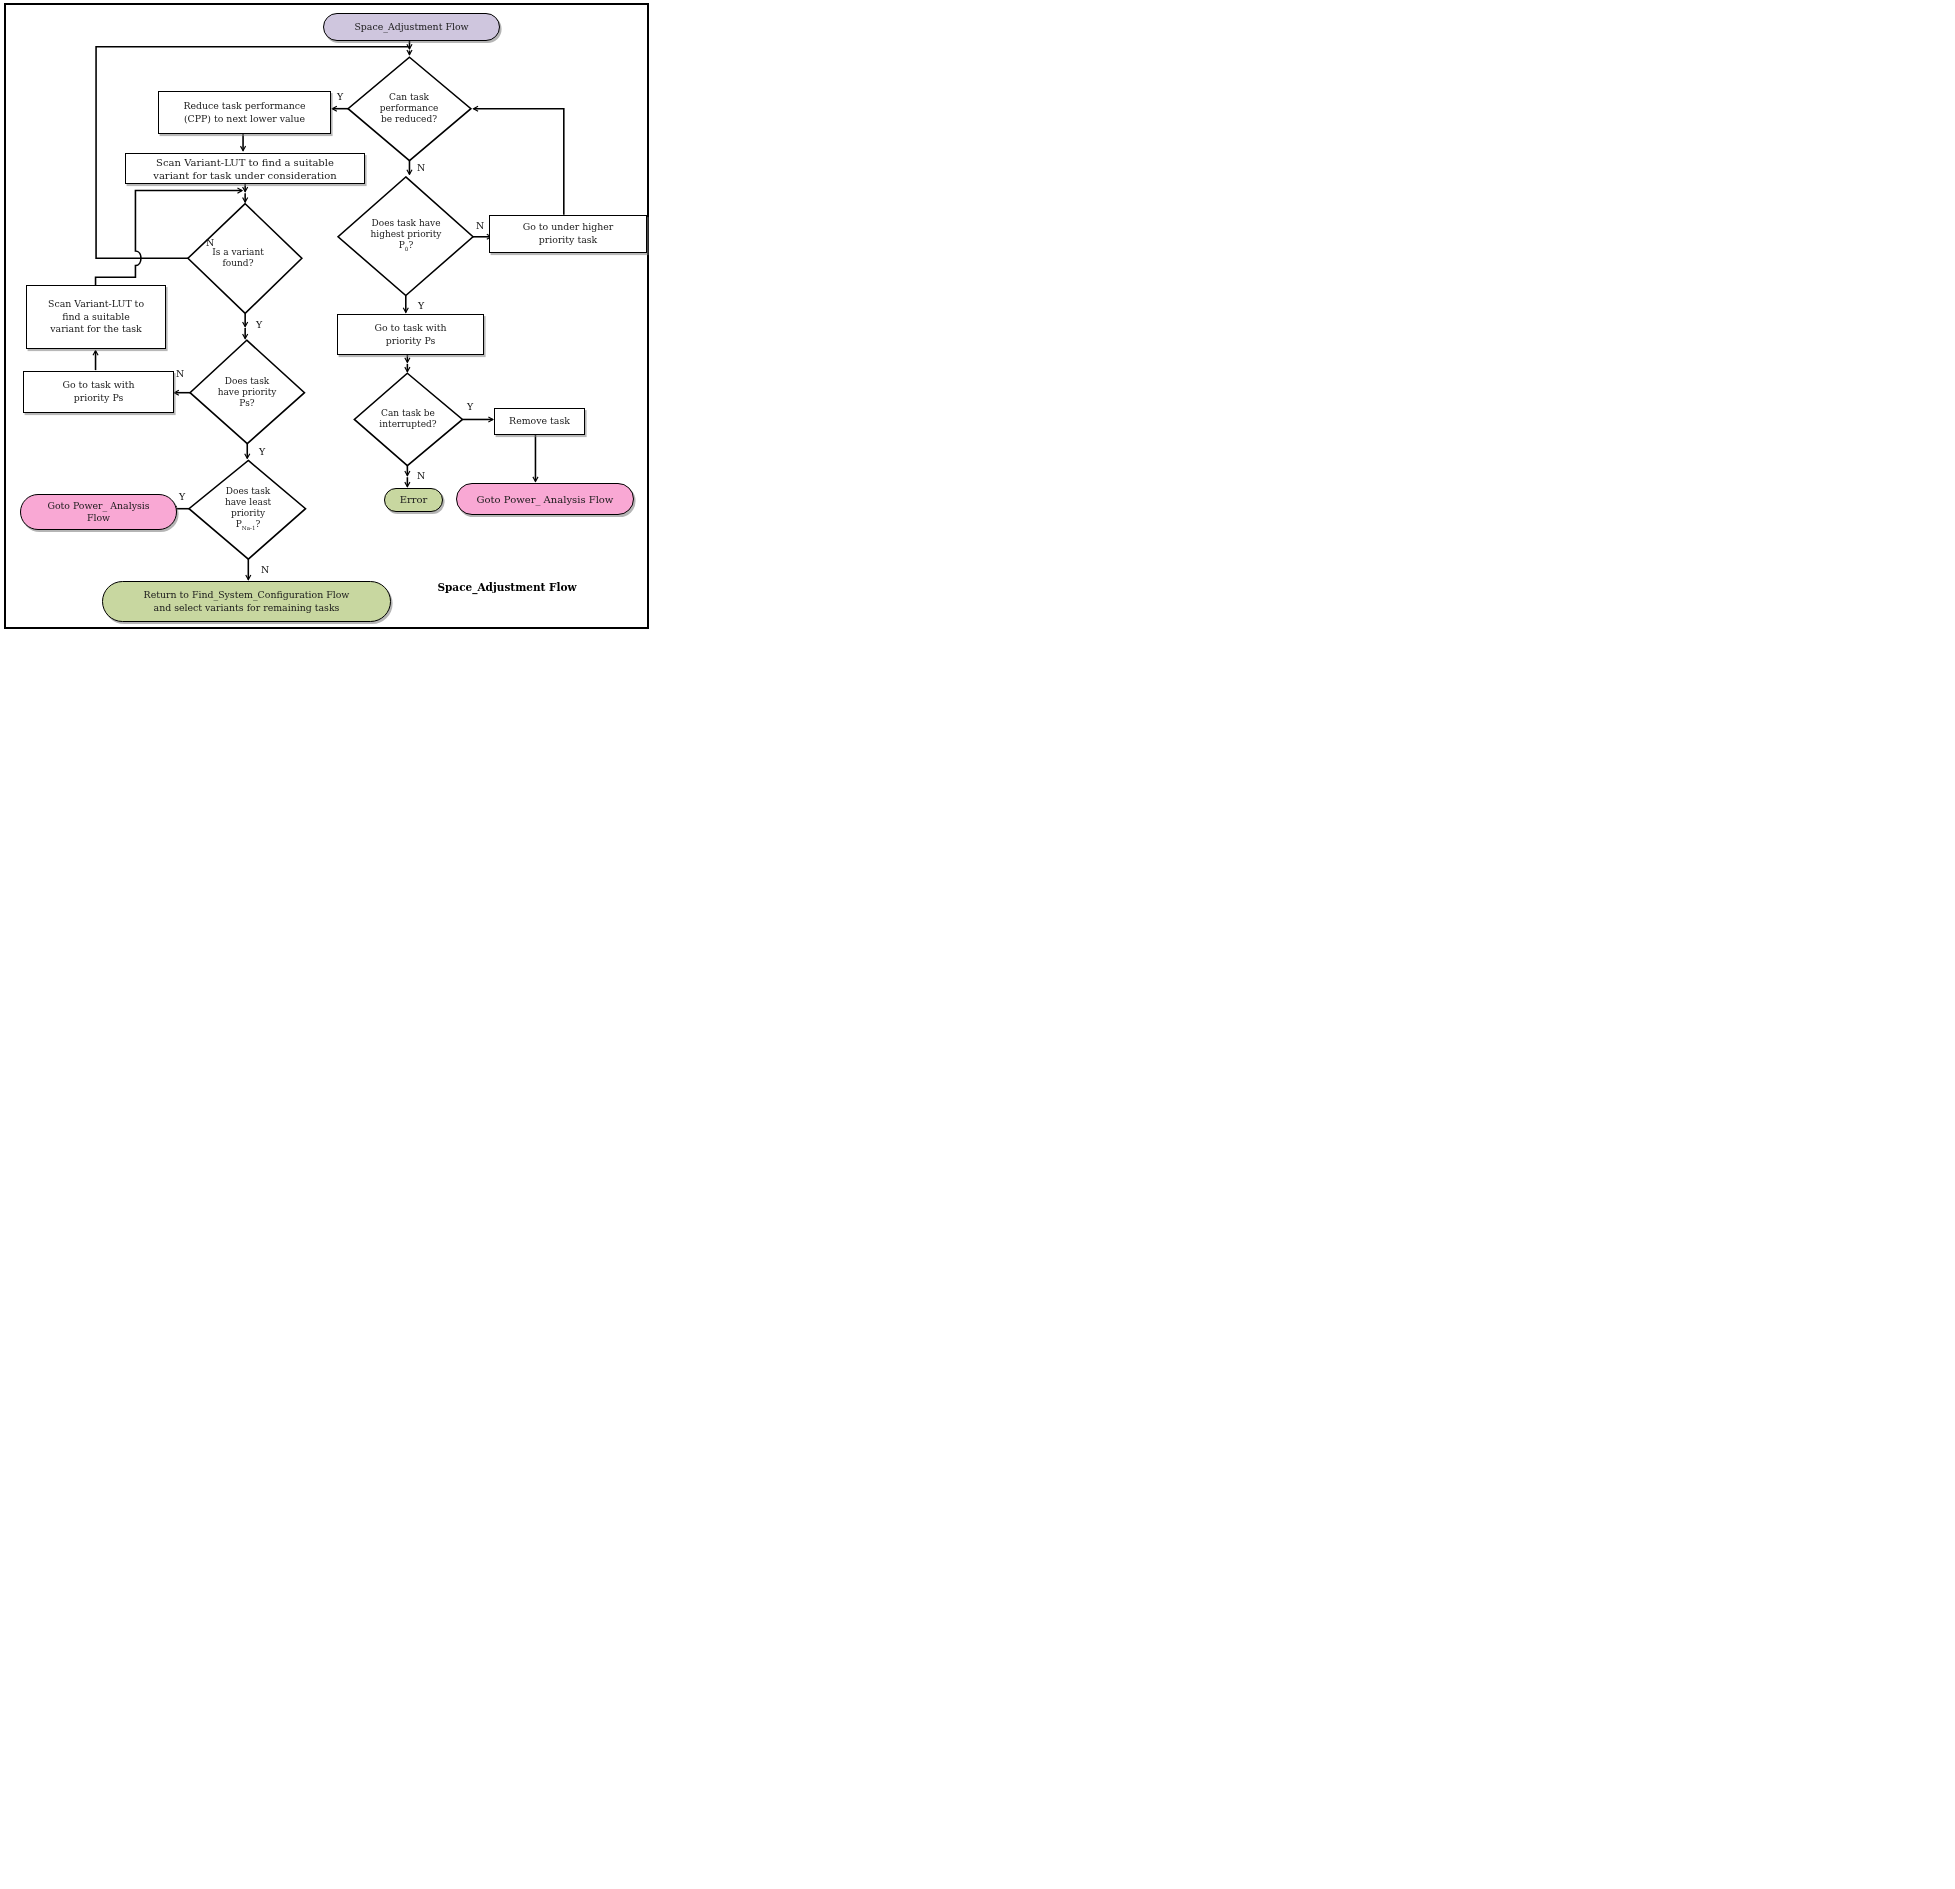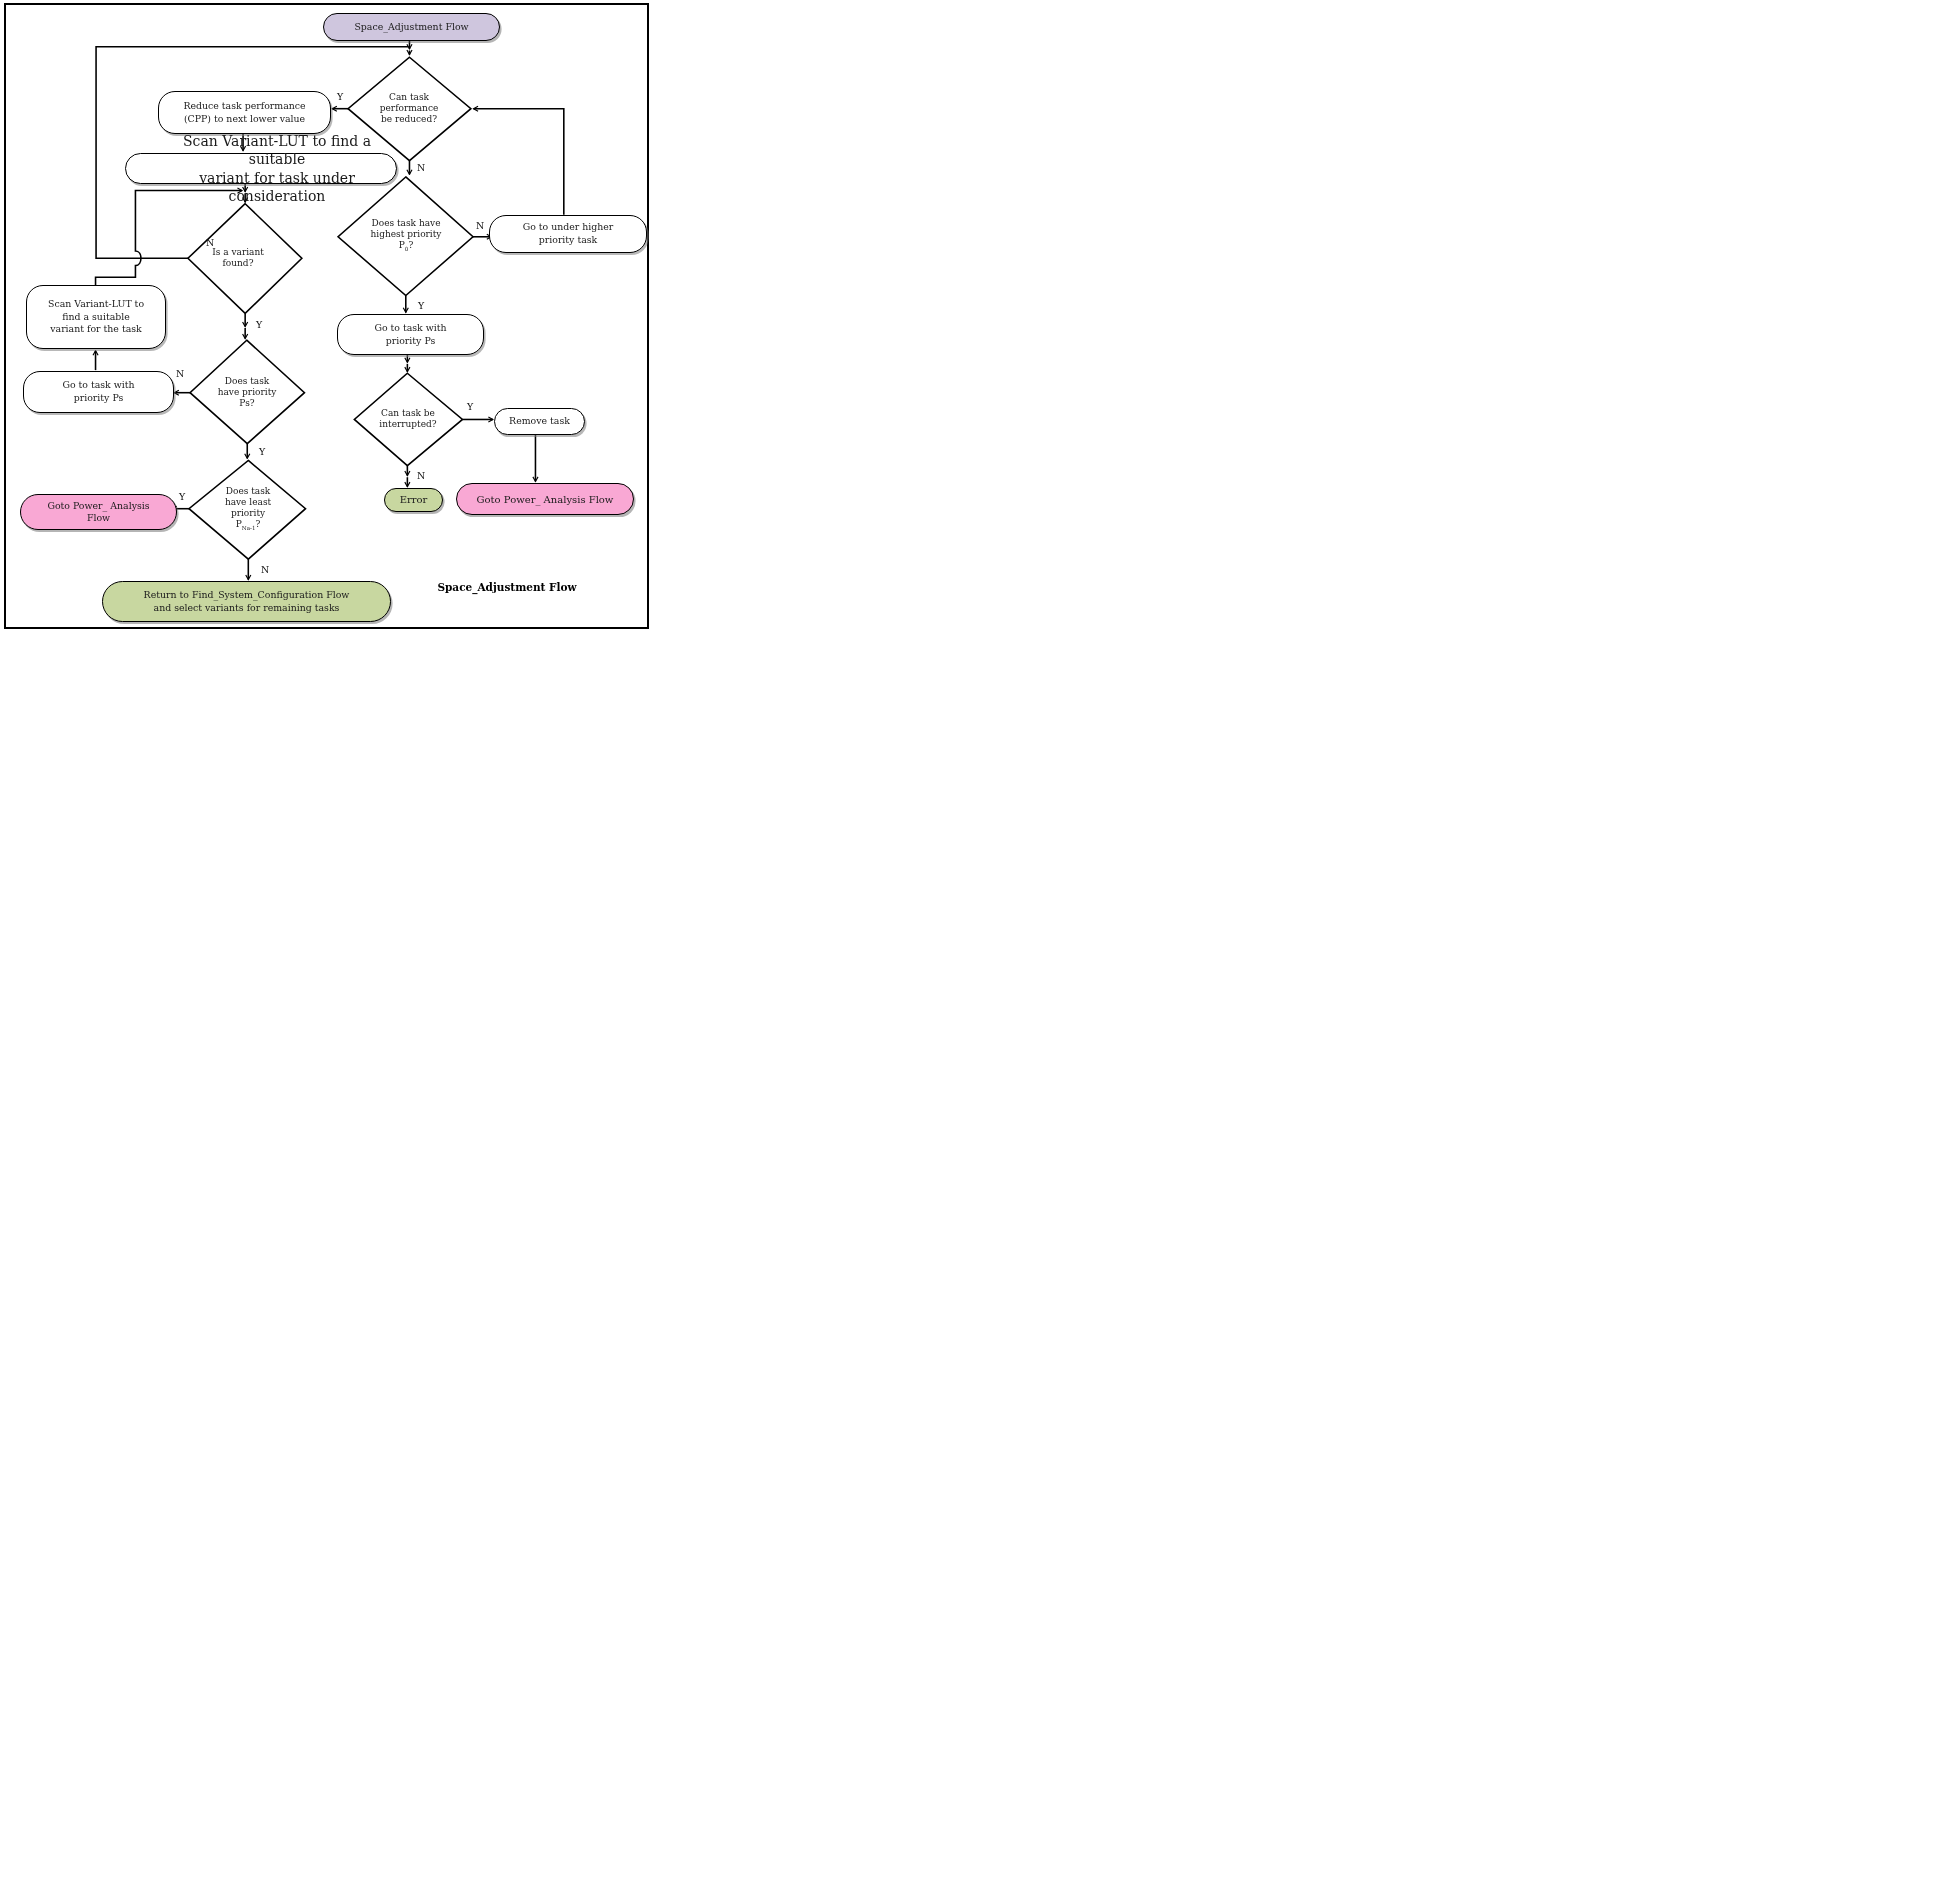--- a/index.html
+++ b/index.html
@@ -1,20 +1,20 @@
 <!DOCTYPE html>
 <html style="font-size:8.4px"><head>
 <meta charset="utf-8">
 <style>
   html,body{margin:0;padding:0;background:#ffffff;font-family:"DejaVu Serif", serif;}
   #canvas{position:relative;width:652px;height:630px;background:#ffffff;overflow:hidden;}
   #frame{position:absolute;left:4.2px;top:3.1px;width:641px;height:622px;border:2.6px solid #000;}
   svg.layer{position:absolute;left:0;top:0;width:652px;height:630px;}
   .node{position:absolute;display:flex;flex-direction:column;justify-content:center;align-items:center;
-        text-align:center;color:#1a1a1a;border-radius:17px;}
+        text-align:center;color:#1a1a1a;}
   .box{background:#fff;border:1.6px solid #000;box-shadow:1.6px 2.1px 0 rgba(125,125,125,.55);
        font-size:9.4px;line-height:1.38;}
   .oval{border:1.6px solid #000;border-radius:524px;box-shadow:1.6px 2.1px 0 rgba(90,90,90,.45);
         font-size:9.4px;line-height:1.3;}
   .dtext{position:absolute;transform:translate(-50%,-50%);text-align:center;
          font-size:9px;line-height:1.24;color:#1a1a1a;white-space:nowrap;}
   .yn{position:absolute;transform:translate(-50%,-50%);font-size:9.4px;color:#111;}
   .caption{position:absolute;font-weight:bold;font-size:10.5px;text-align:center;color:#000;}
   sub{font-size:0.62em;}
   .ln{display:block;}
@@ -68,21 +68,21 @@
 
   <div class="node oval fill-purple" style="left: 323px; top: 13px; width: 175px; height: 26px; background: rgb(207, 198, 222);">
     <span>Space_Adjustment Flow</span>
   </div>
 
   <div class="node box" style="left:158px;top:91px;width:171px;height:41px;">
     <span class="ln">Reduce task performance</span>
     <span class="ln">(CPP) to next lower value</span>
   </div>
 
-  <div class="node box" style="left:125px;top:153px;width:238px;height:29px;font-size:14px;line-height:1.3;padding-left:32px;">
+  <div class="node box" style="left:125px;top:153px;width:238px;height:29px;font-size:10px;line-height:1.3;">
     <span class="ln">Scan Variant-LUT to find a suitable</span>
     <span class="ln">variant for task under consideration</span>
   </div>
 
   <div class="node box" style="left:26px;top:285px;width:138px;height:62px;">
     <span class="ln">Scan Variant-LUT to</span>
     <span class="ln">find a suitable</span>
     <span class="ln">variant for the task</span>
   </div>
 

